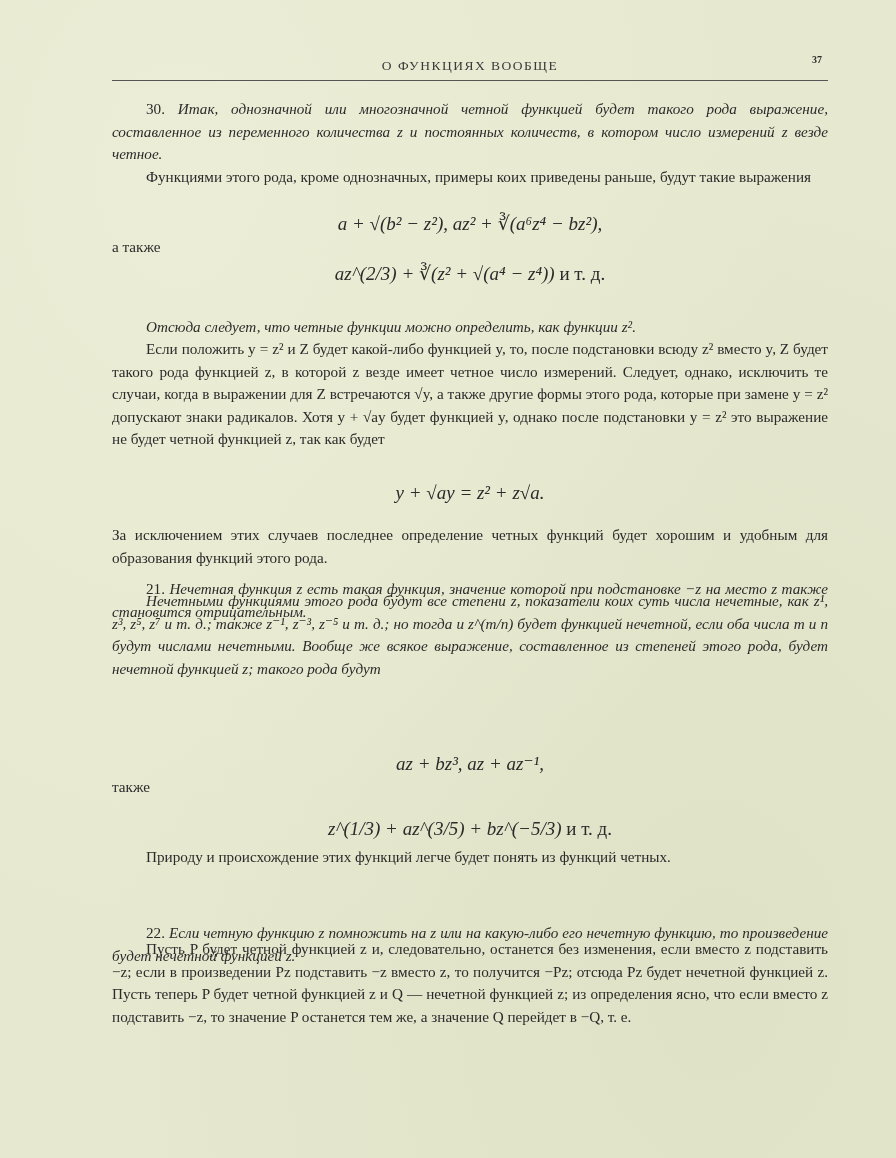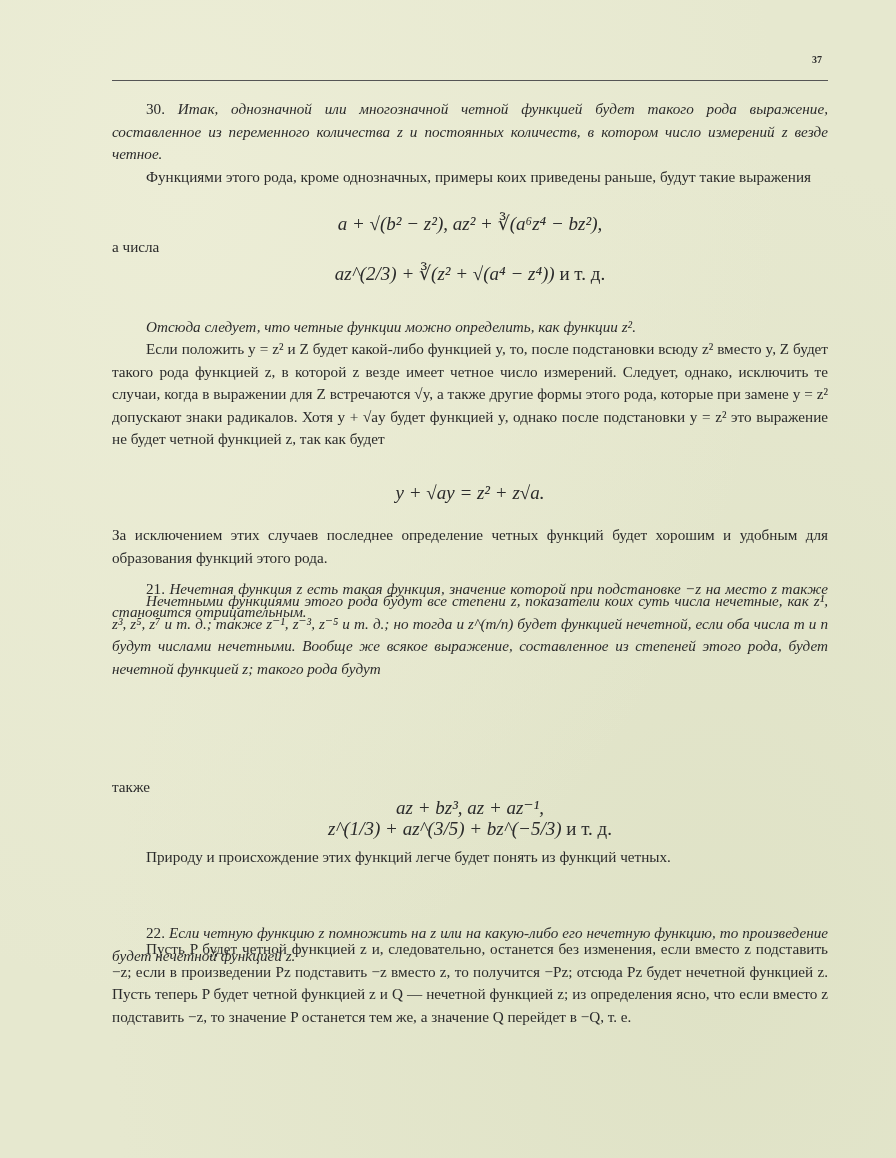--- a/index.html
+++ b/index.html
@@ -30,33 +30,34 @@
   .num { font-style:normal; }
   .formula { position:absolute; left:0; width:716px; text-align:center; font-size:19px; font-style:italic; }
   .formula .up { font-style:normal; }
 </style>
 </head>
 <body>
 
 <div class="page">
 
   <div class="header">
+    <div class="title">О ФУНКЦИЯХ ВООБЩЕ</div>
     <div class="pagenum">37</div>
   </div>
 
   <div class="txt ind" style="top:98px;">
     <span class="num">30.</span>
     <span class="it">Итак, однозначной или многозначной четной функцией будет такого рода выражение, составленное из переменного количества z и постоянных количеств, в котором число измерений z везде четное.</span>
   </div>
 
   <div class="txt ind" style="top:166px;">Функциями этого рода, кроме однозначных, примеры коих приведены раньше, будут такие выражения</div>
 
   <div class="formula" style="top:212px;">a + √(b² − z²),     az² + ∛(a⁶z⁴ − bz²),</div>
 
-  <div class="txt" style="top:236px;">а числа</div>
+  <div class="txt" style="top:236px;">а также</div>
 
   <div class="formula" style="top:262px;">
     <span>az^(2/3) + ∛(z² + √(a⁴ − z⁴))</span>
     <span class="up">и т. д.</span>
   </div>
 
   <div class="txt ind it" style="top:316px;">Отсюда следует, что четные функции можно определить, как функции z².</div>
 
   <div class="txt ind" style="top:338px;">Если положить y = z² и Z будет какой-либо функцией y, то, после подстановки всюду z² вместо y, Z будет такого рода функцией z, в которой z везде имеет четное число измерений. Следует, однако, исключить те случаи, когда в выражении для Z встречаются √y, а также другие формы этого рода, которые при замене y = z² допускают знаки радикалов. Хотя y + √ay будет функцией y, однако после подстановки y = z² это выражение не будет четной функцией z, так как будет</div>
 
@@ -64,21 +65,21 @@
 
   <div class="txt" style="top:524px;">За исключением этих случаев последнее определение четных функций будет хорошим и удобным для образования функций этого рода.</div>
 
   <div class="txt ind" style="top:578px;">
     <span class="num">21.</span>
     <span class="it">Нечетная функция z есть такая функция, значение которой при подстановке −z на место z также становится отрицательным.</span>
   </div>
 
   <div class="txt ind" style="top:590px;font-style:italic;">Нечетными функциями этого рода будут все степени z, показатели коих суть числа нечетные, как z¹, z³, z⁵, z⁷ и т. д.; также z⁻¹, z⁻³, z⁻⁵ и т. д.; но тогда и z^(m/n) будет функцией нечетной, если оба числа m и n будут числами нечетными. Вообще же всякое выражение, составленное из степеней этого рода, будет нечетной функцией z; такого рода будут</div>
 
-  <div class="formula" style="top:796px;">az + bz³,   az + az⁻¹,</div>
+  <div class="formula" style="top:752px;">az + bz³,   az + az⁻¹,</div>
 
   <div class="txt" style="top:776px;">также</div>
 
   <div class="formula" style="top:818px;">
     <span>z^(1/3) + az^(3/5) + bz^(−5/3)</span>
     <span class="up">и т. д.</span>
   </div>
 
   <div class="txt ind" style="top:846px;">Природу и происхождение этих функций легче будет понять из функций четных.</div>
 

